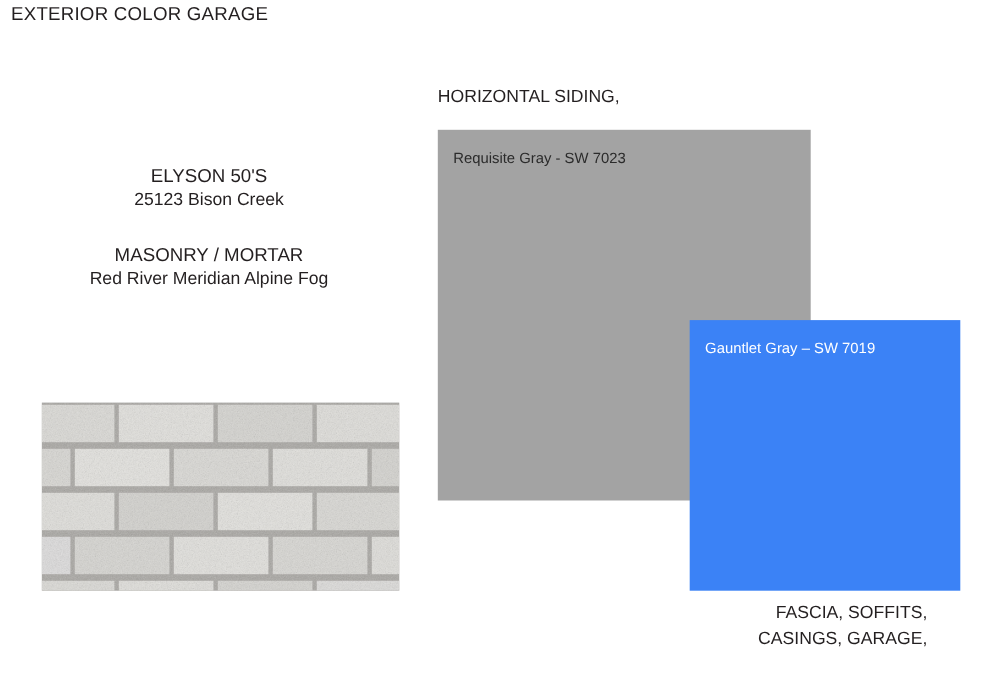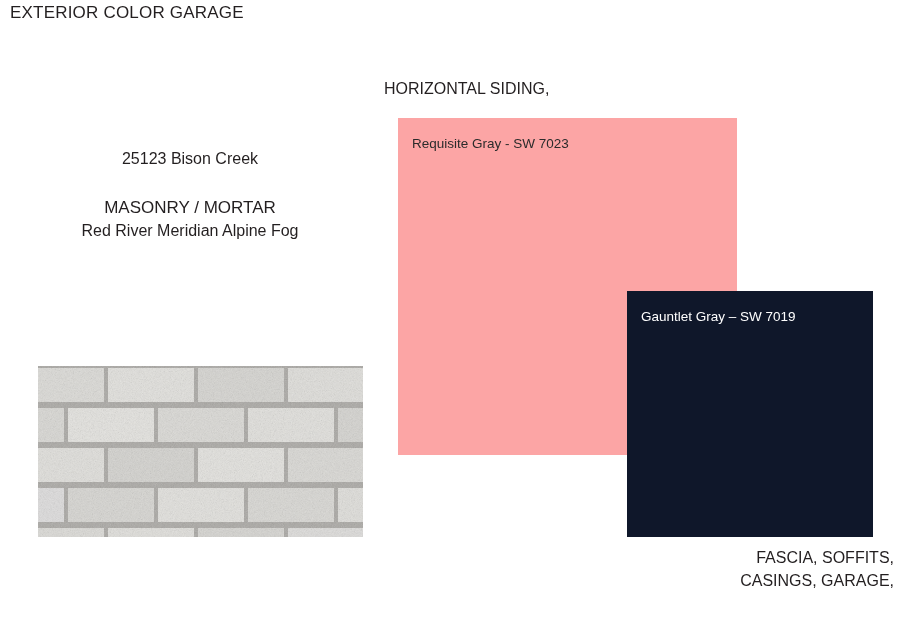--- a/index.html
+++ b/index.html
@@ -84,37 +84,38 @@
   }
   #chip-gauntlet .chip-label { color: #ffffff; }
 
   .caption {
     position: absolute;
     font-size: 16px;
     color: #231f20;
     line-height: 1.42;
   }
   #caption-siding {
-    left: 384px;
+    left: 398px;
     top: 78px;
     text-align: left;
   }
   #caption-fascia {
-    left: 594px;
+    left: 543px;
     top: 547px;
     width: 300px;
     text-align: right;
   }
 </style>
 </head>
 <body>
 
 <div class="page-title">EXTERIOR COLOR GARAGE</div>
 
 <div class="left-text">
+  <div class="line big">ELYSON 50'S</div>
   <div class="line">25123 Bison Creek</div>
   <div class="gap"></div>
   <div class="line big">MASONRY / MORTAR</div>
   <div class="line">Red River Meridian Alpine Fog</div>
 </div>
 
 <div class="brick">
   <svg width="325" height="171" viewBox="0 0 325 171" xmlns="http://www.w3.org/2000/svg">
     <defs>
       <filter id="rough" x="0" y="0" width="100%" height="100%">
@@ -166,24 +167,24 @@
     </g>
     <rect x="0" y="0" width="325" height="171" filter="url(#rough)" fill="#8e8c88" opacity="0.55"></rect>
     <rect x="0" y="0" width="325" height="171" filter="url(#rough2)" fill="#ffffff" opacity="0.30"></rect>
   </svg>
 </div>
 
 <div class="caption" id="caption-siding">
   <div>HORIZONTAL SIDING,</div>
 </div>
 
-<div class="chip" id="chip-requisite" style="background: #fca5a5;">
+<div class="chip" id="chip-requisite" style="background: #a3a3a3;">
   <span class="chip-label">Requisite Gray - SW 7023</span>
 </div>
 
-<div class="chip" id="chip-gauntlet" style="background: #0f172a;">
+<div class="chip" id="chip-gauntlet" style="background: #3b82f6;">
   <span class="chip-label">Gauntlet Gray – SW 7019</span>
 </div>
 
 <div class="caption" id="caption-fascia">
   <div>FASCIA, SOFFITS,</div>
   <div>CASINGS, GARAGE,</div>
 </div>
 
 </body></html>

